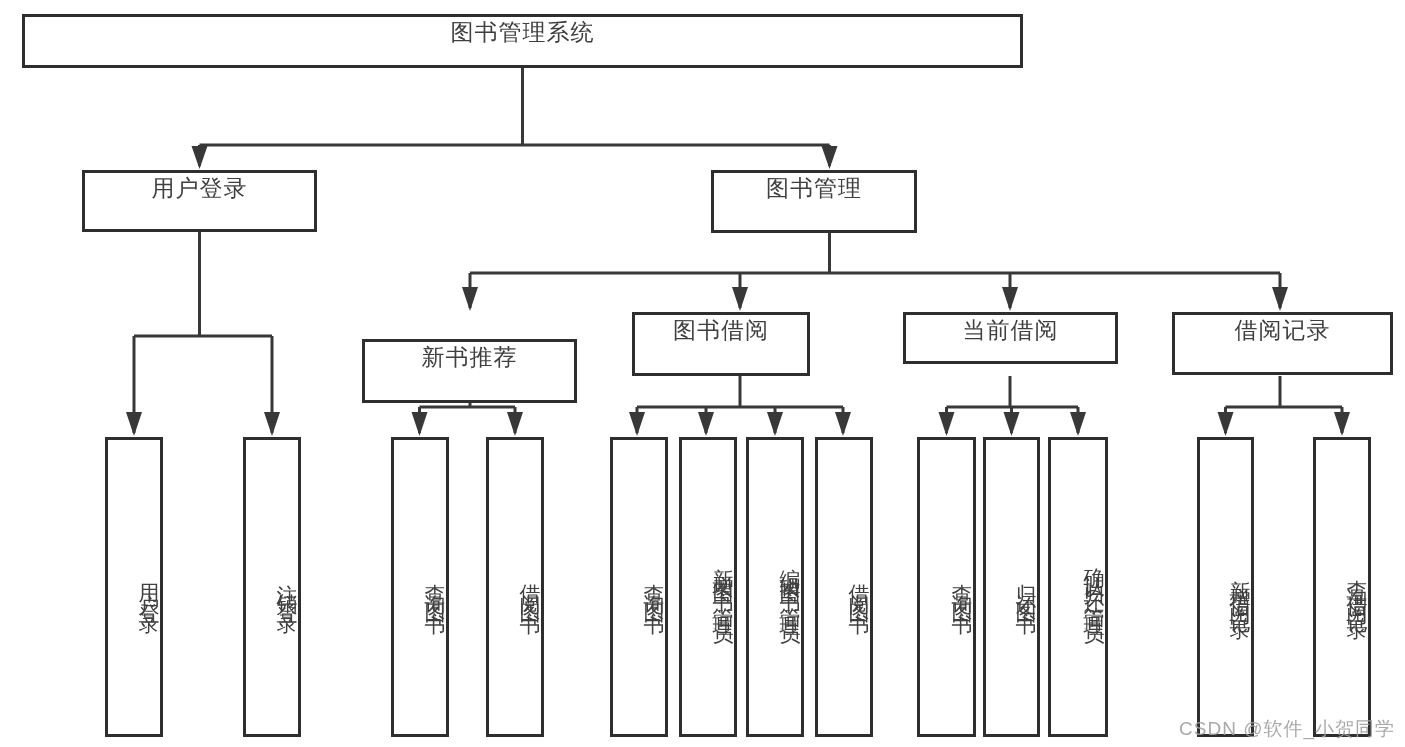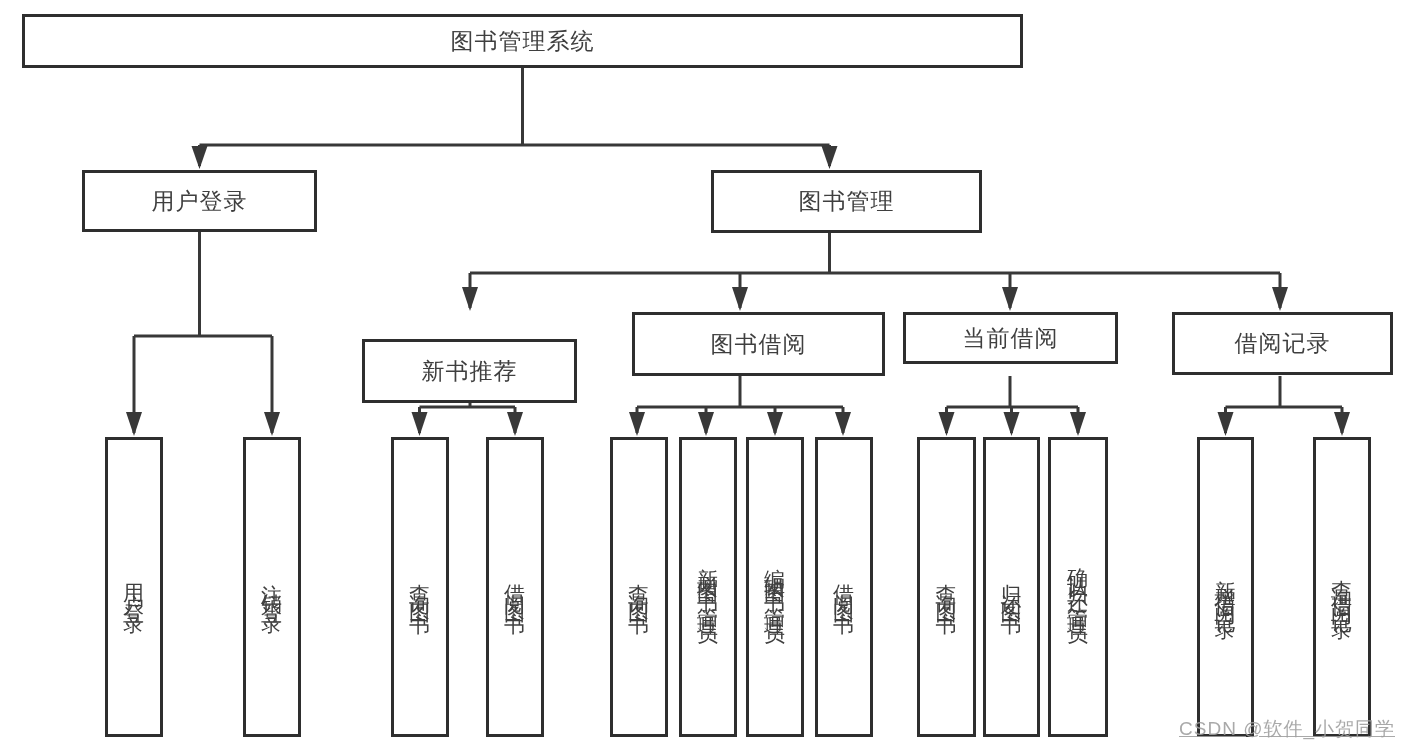--- a/index.html
+++ b/index.html
@@ -23,21 +23,21 @@
     height: 747px;
     z-index: 1;
   }
   .node {
     position: absolute;
     box-sizing: border-box;
     background: #ffffff;
     border: 3px solid #2e2e2e;
     color: #3f3f3f;
     display: flex;
-    align-items: center;
+    align-items: flex-start;
     justify-content: center;
     z-index: 2;
   }
   .hnode {
     font-size: 23px;
     letter-spacing: 1px;
   }
   .vnode {
     top: 437px;
     width: 58px;
@@ -51,21 +51,20 @@
   .vnode.long { letter-spacing: 8px; }
   .watermark {
     position: absolute;
     right: 10px;
     bottom: 5px;
     font-size: 19px;
     color: rgba(160, 160, 160, 0.9);
     letter-spacing: 1px;
     z-index: 3;
     white-space: nowrap;
-    text-decoration: underline;
   }
 </style>
 </head>
 <body>
 
 <div class="canvas">
 
   <svg class="connectors" viewBox="0 0 1405 747" xmlns="http://www.w3.org/2000/svg">
     <g stroke="#383838" stroke-width="3" fill="none">
 
@@ -135,28 +134,28 @@
     </g>
   </svg>
 
   <div class="node hnode" style="left:22px; top:14px; width:1001px; height:54px;">
     <span>图书管理系统</span>
   </div>
 
   <div class="node hnode" style="left:82px; top:170px; width:235px; height:62px;">
     <span>用户登录</span>
   </div>
-  <div class="node hnode" style="left:711px; top:170px; width:271px; height:63px;">
+  <div class="node hnode" style="left:711px; top:170px; width:206px; height:63px;">
     <span>图书管理</span>
   </div>
 
   <div class="node hnode" style="left:362px; top:312px; width:215px; height:64px;margin-top:27px;">
     <span>新书推荐</span>
   </div>
-  <div class="node hnode" style="left:632px; top:312px; width:253px; height:64px;">
+  <div class="node hnode" style="left:632px; top:312px; width:178px; height:64px;">
     <span>图书借阅</span>
   </div>
   <div class="node hnode" style="left:903px; top:312px; width:215px; height:52px;">
     <span>当前借阅</span>
   </div>
   <div class="node hnode" style="left:1172px; top:312px; width:221px; height:63px;">
     <span>借阅记录</span>
   </div>
 
   <div class="node vnode" style="left:105px;">

